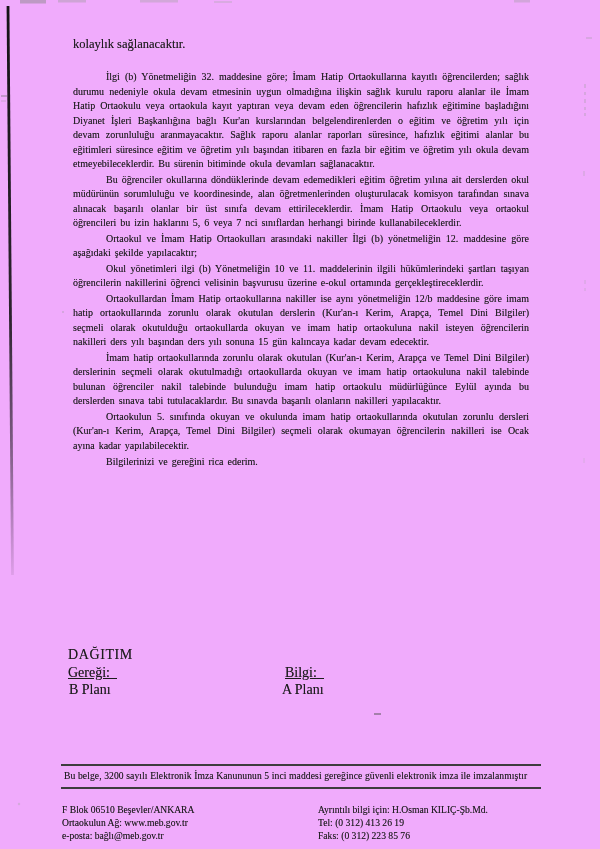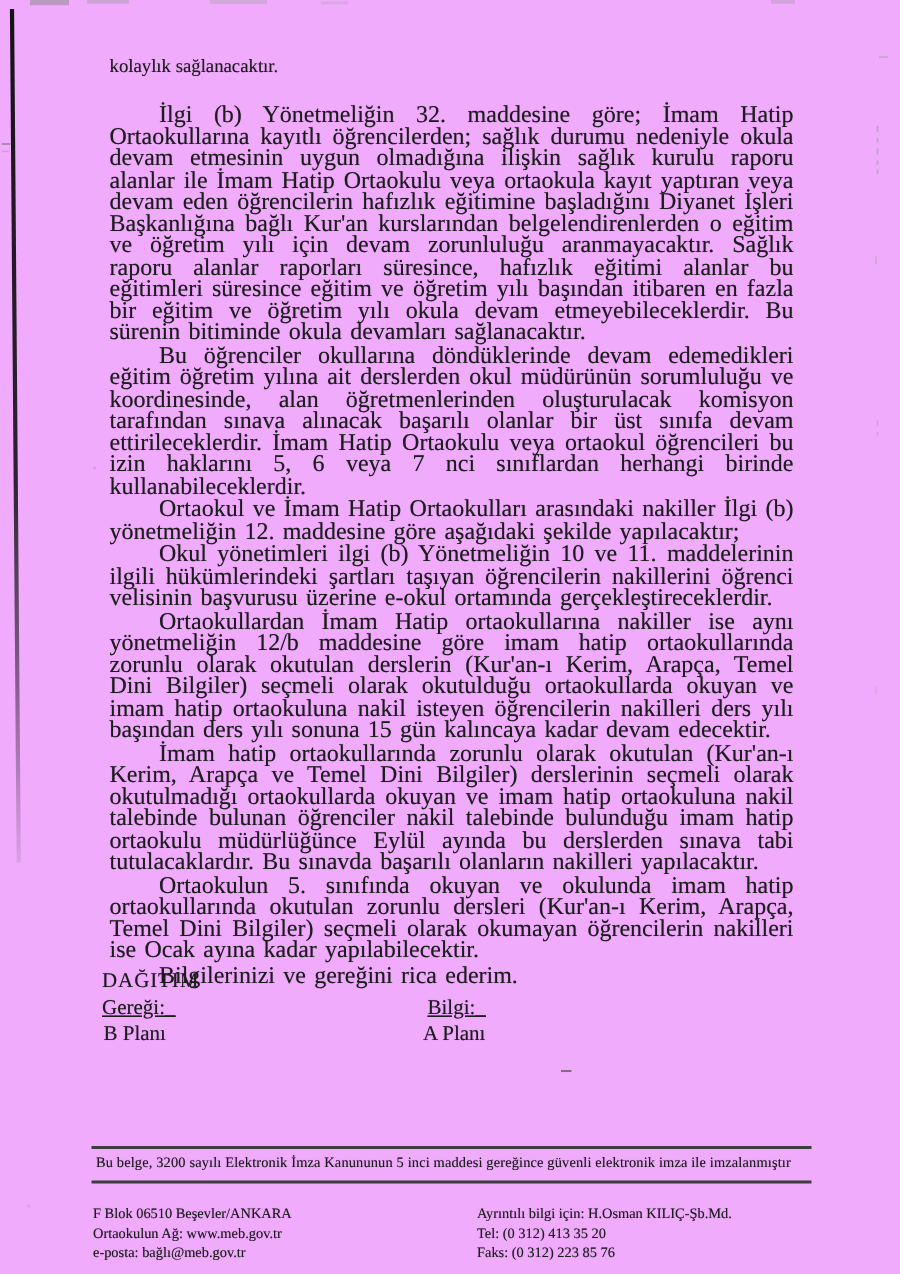--- a/index.html
+++ b/index.html
@@ -12,21 +12,21 @@
     color:#1c1c1c;
   }
   .scan-overlay{position:absolute;inset:0;pointer-events:none;z-index:5;}
   .txt{text-shadow:0 0 .5px rgba(10,10,10,.45);}
   .intro{
     position:absolute;left:73px;top:37px;
     font-size:12.5px;line-height:14.5px;
   }
   .body-block{
     position:absolute;left:73px;top:70px;width:456px;
-    font-size:16px;line-height:14.5px;
+    font-size:10px;line-height:14.5px;
   }
   .body-block p{
     margin:0 0 1px 0;
     text-indent:33px;
     text-align:justify;
     word-spacing:1.5px;
   }
   .body-block p.closing{text-align:left;margin-top:2px;}
   .signature{
     position:absolute;left:352px;top:619px;width:170px;
@@ -134,18 +134,18 @@
   </div>
 
   <div class="footer txt">
     <div class="footer-col-left">
       <div>F Blok 06510 Beşevler/ANKARA</div>
       <div>Ortaokulun Ağ: www.meb.gov.tr</div>
       <div>e-posta: bağlı@meb.gov.tr</div>
     </div>
     <div class="footer-col-right">
       <div>Ayrıntılı bilgi için: H.Osman KILIÇ-Şb.Md.</div>
-      <div>Tel: (0 312) 413 35 20</div>
+      <div>Tel: (0 312) 413 26 19</div>
       <div>Faks: (0 312) 223 85 76</div>
     </div>
   </div>
 
 </div>
 
 </body></html>

